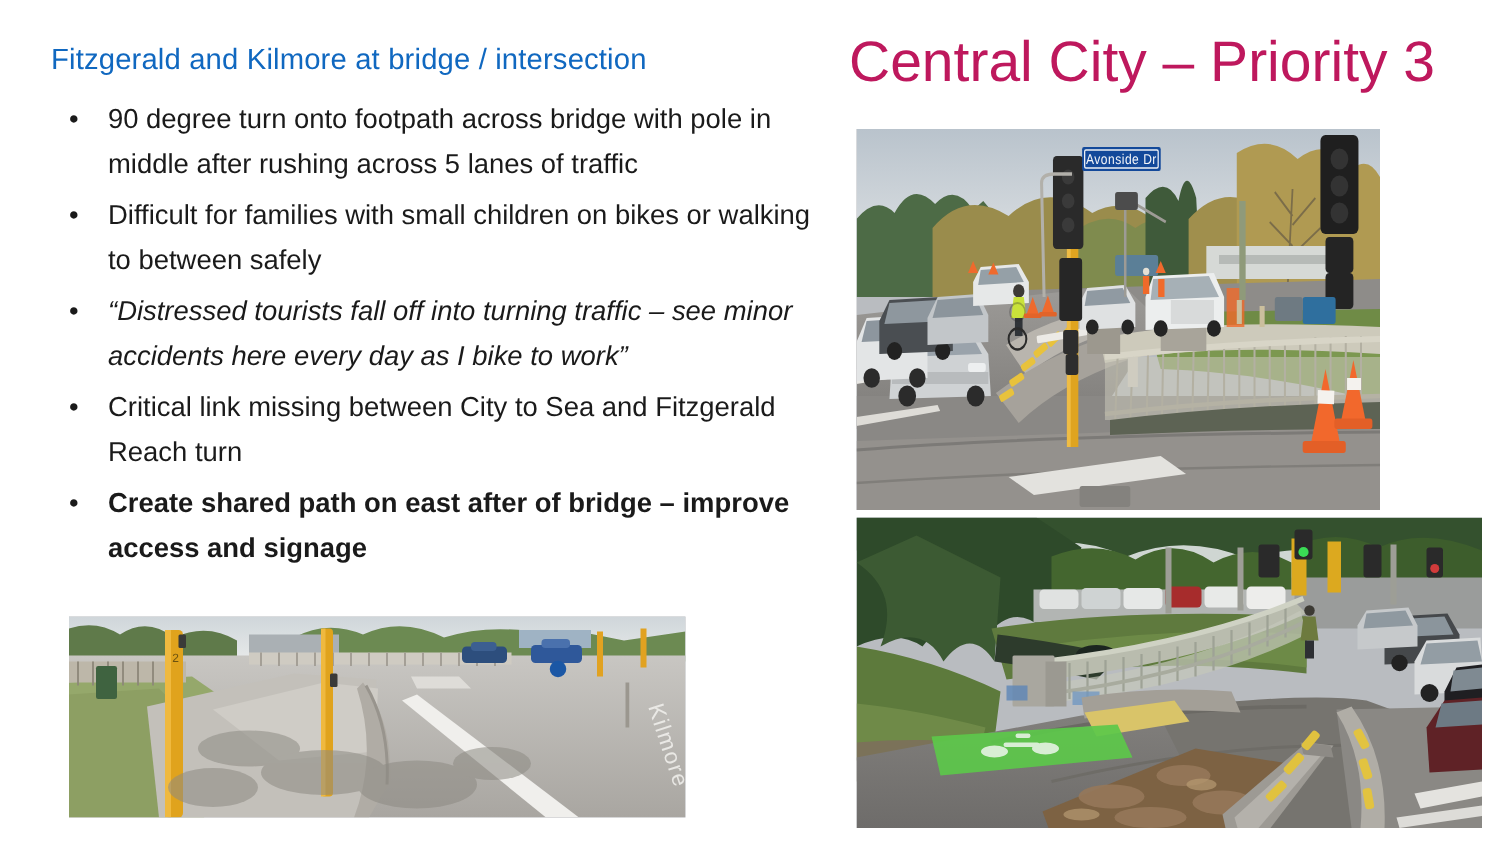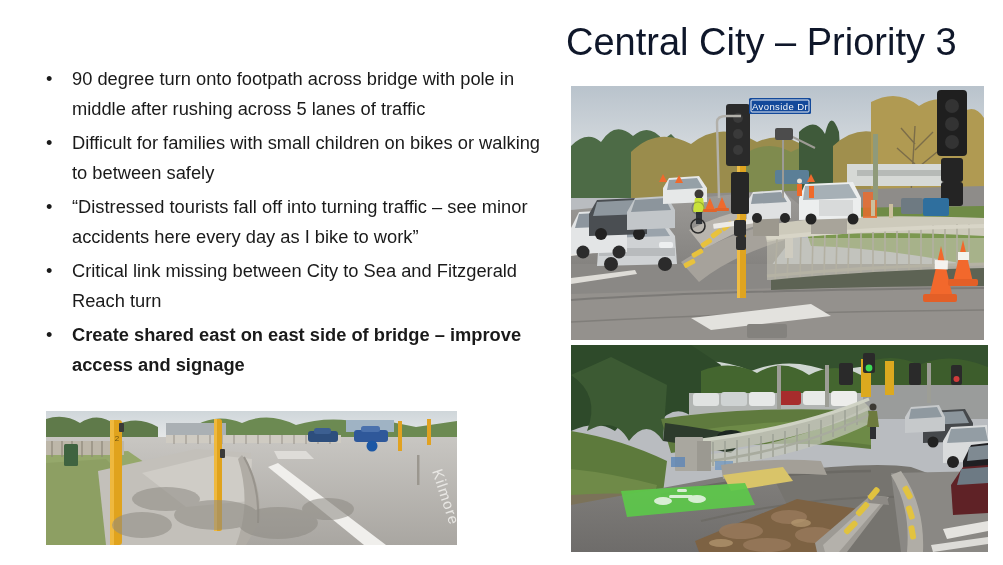--- a/index.html
+++ b/index.html
@@ -59,53 +59,54 @@
     left: 6px;
     top: 0;
     font-size: 18.3px;
     line-height: 29.5px;
     color: #1a1a1a;
   }
   .bullet-text {
     display: block;
   }
   .bullet-item.italic .bullet-text {
+    font-style: italic;
   }
   .bullet-item.bold .bullet-text {
     font-weight: bold;
   }
 
   
   #right-title {
     position: absolute;
     left: 566px;
     top: 18px;
     width: 437px;
     font-size: 38px;
     line-height: 48px;
-    color: #0f172a;
+    color: #be185d;
     white-space: nowrap;
   }
 
   
   .photo {
     position: absolute;
     overflow: hidden;
     background: #b9bcc0;
   }
   #photo-bottom-left {
     left: 46px;
     top: 411px;
     width: 411px;
     height: 134px;
   }
   #photo-top-right {
     left: 571px;
     top: 86px;
-    width: 413px;
+    width: 349px;
     height: 254px;
   }
   #photo-bottom-right {
     left: 571px;
     top: 345px;
     width: 417px;
     height: 207px;
   }
   .photo svg {
     display: block;
@@ -113,20 +114,21 @@
     height: 100%;
   }
 </style>
 </head>
 <body>
 
 <div id="slide">
 
   <div id="left-col">
 
+    <div id="left-heading">Fitzgerald and Kilmore at bridge / intersection</div>
 
     <ul id="bullet-list">
 
       <li class="bullet-item">
         <span class="bullet-dot">•</span>
         <span class="bullet-text">90 degree turn onto footpath across bridge with pole in middle after rushing across 5 lanes of traffic</span>
       </li>
 
       <li class="bullet-item">
         <span class="bullet-dot">•</span>
@@ -138,21 +140,21 @@
         <span class="bullet-text">“Distressed tourists fall off into turning traffic – see minor accidents here every day as I bike to work”</span>
       </li>
 
       <li class="bullet-item">
         <span class="bullet-dot">•</span>
         <span class="bullet-text">Critical link missing between City to Sea and Fitzgerald Reach turn</span>
       </li>
 
       <li class="bullet-item bold">
         <span class="bullet-dot">•</span>
-        <span class="bullet-text">Create shared east on east side of bridge – improve access and signage</span>
+        <span class="bullet-text">Create shared path on east after of bridge – improve access and signage</span>
       </li>
 
     </ul>
 
     <div class="photo" id="photo-bottom-left">
       <svg viewBox="0 0 411 134" preserveAspectRatio="none">
         <defs>
           <linearGradient id="blSky" x1="0" y1="0" x2="0" y2="1">
             <stop offset="0" stop-color="#cfd6da"></stop>
             <stop offset="1" stop-color="#e8eaea"></stop>

